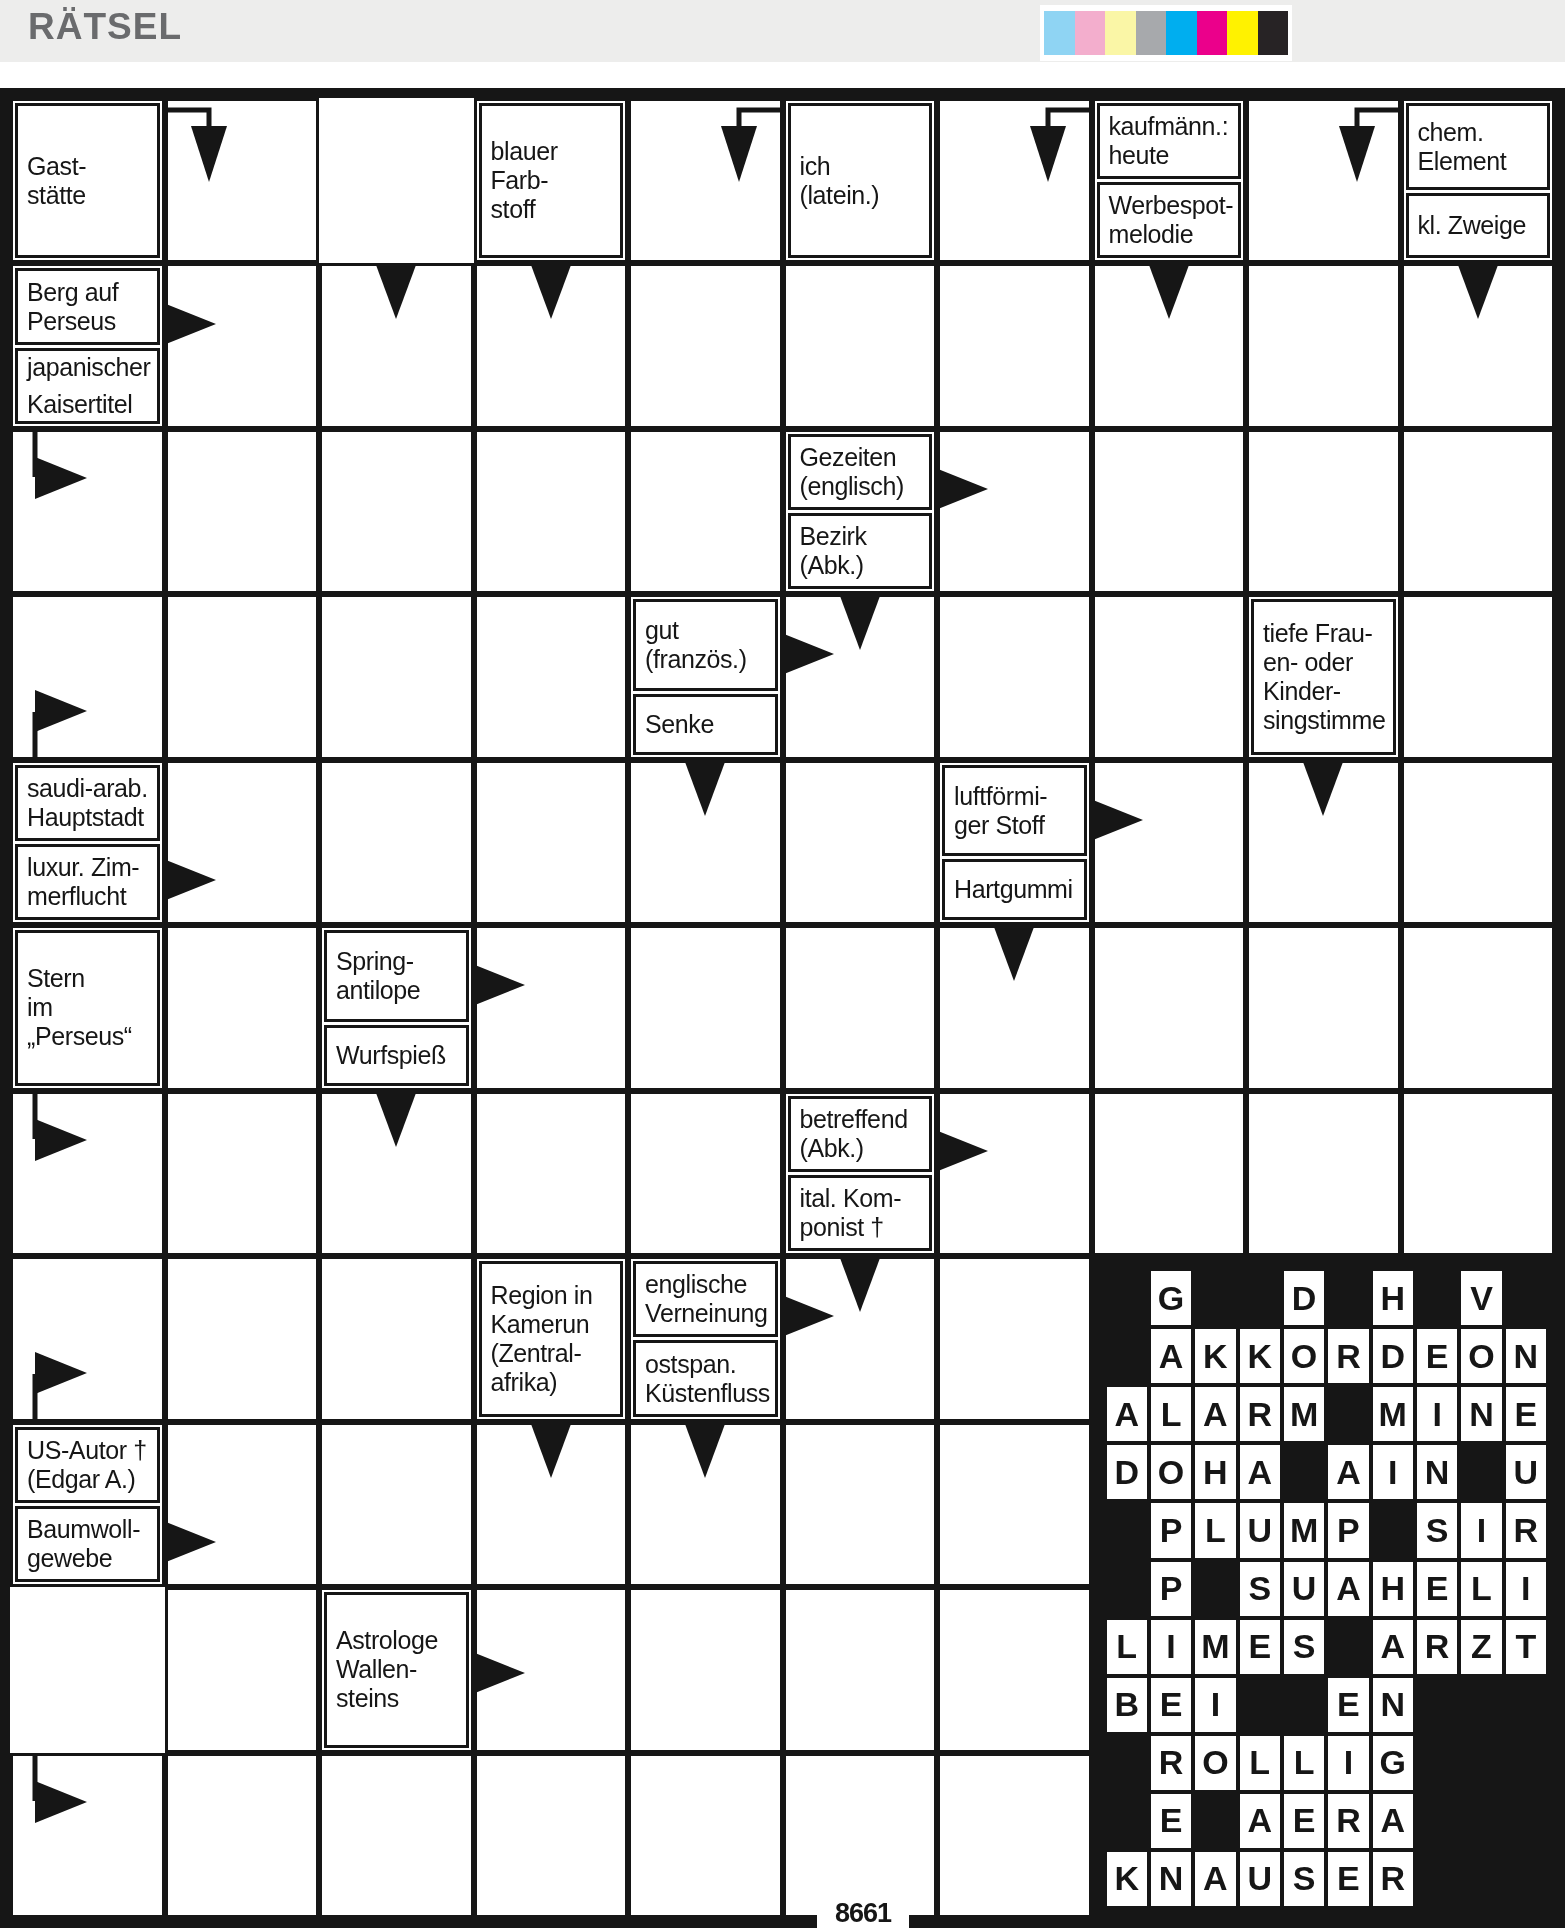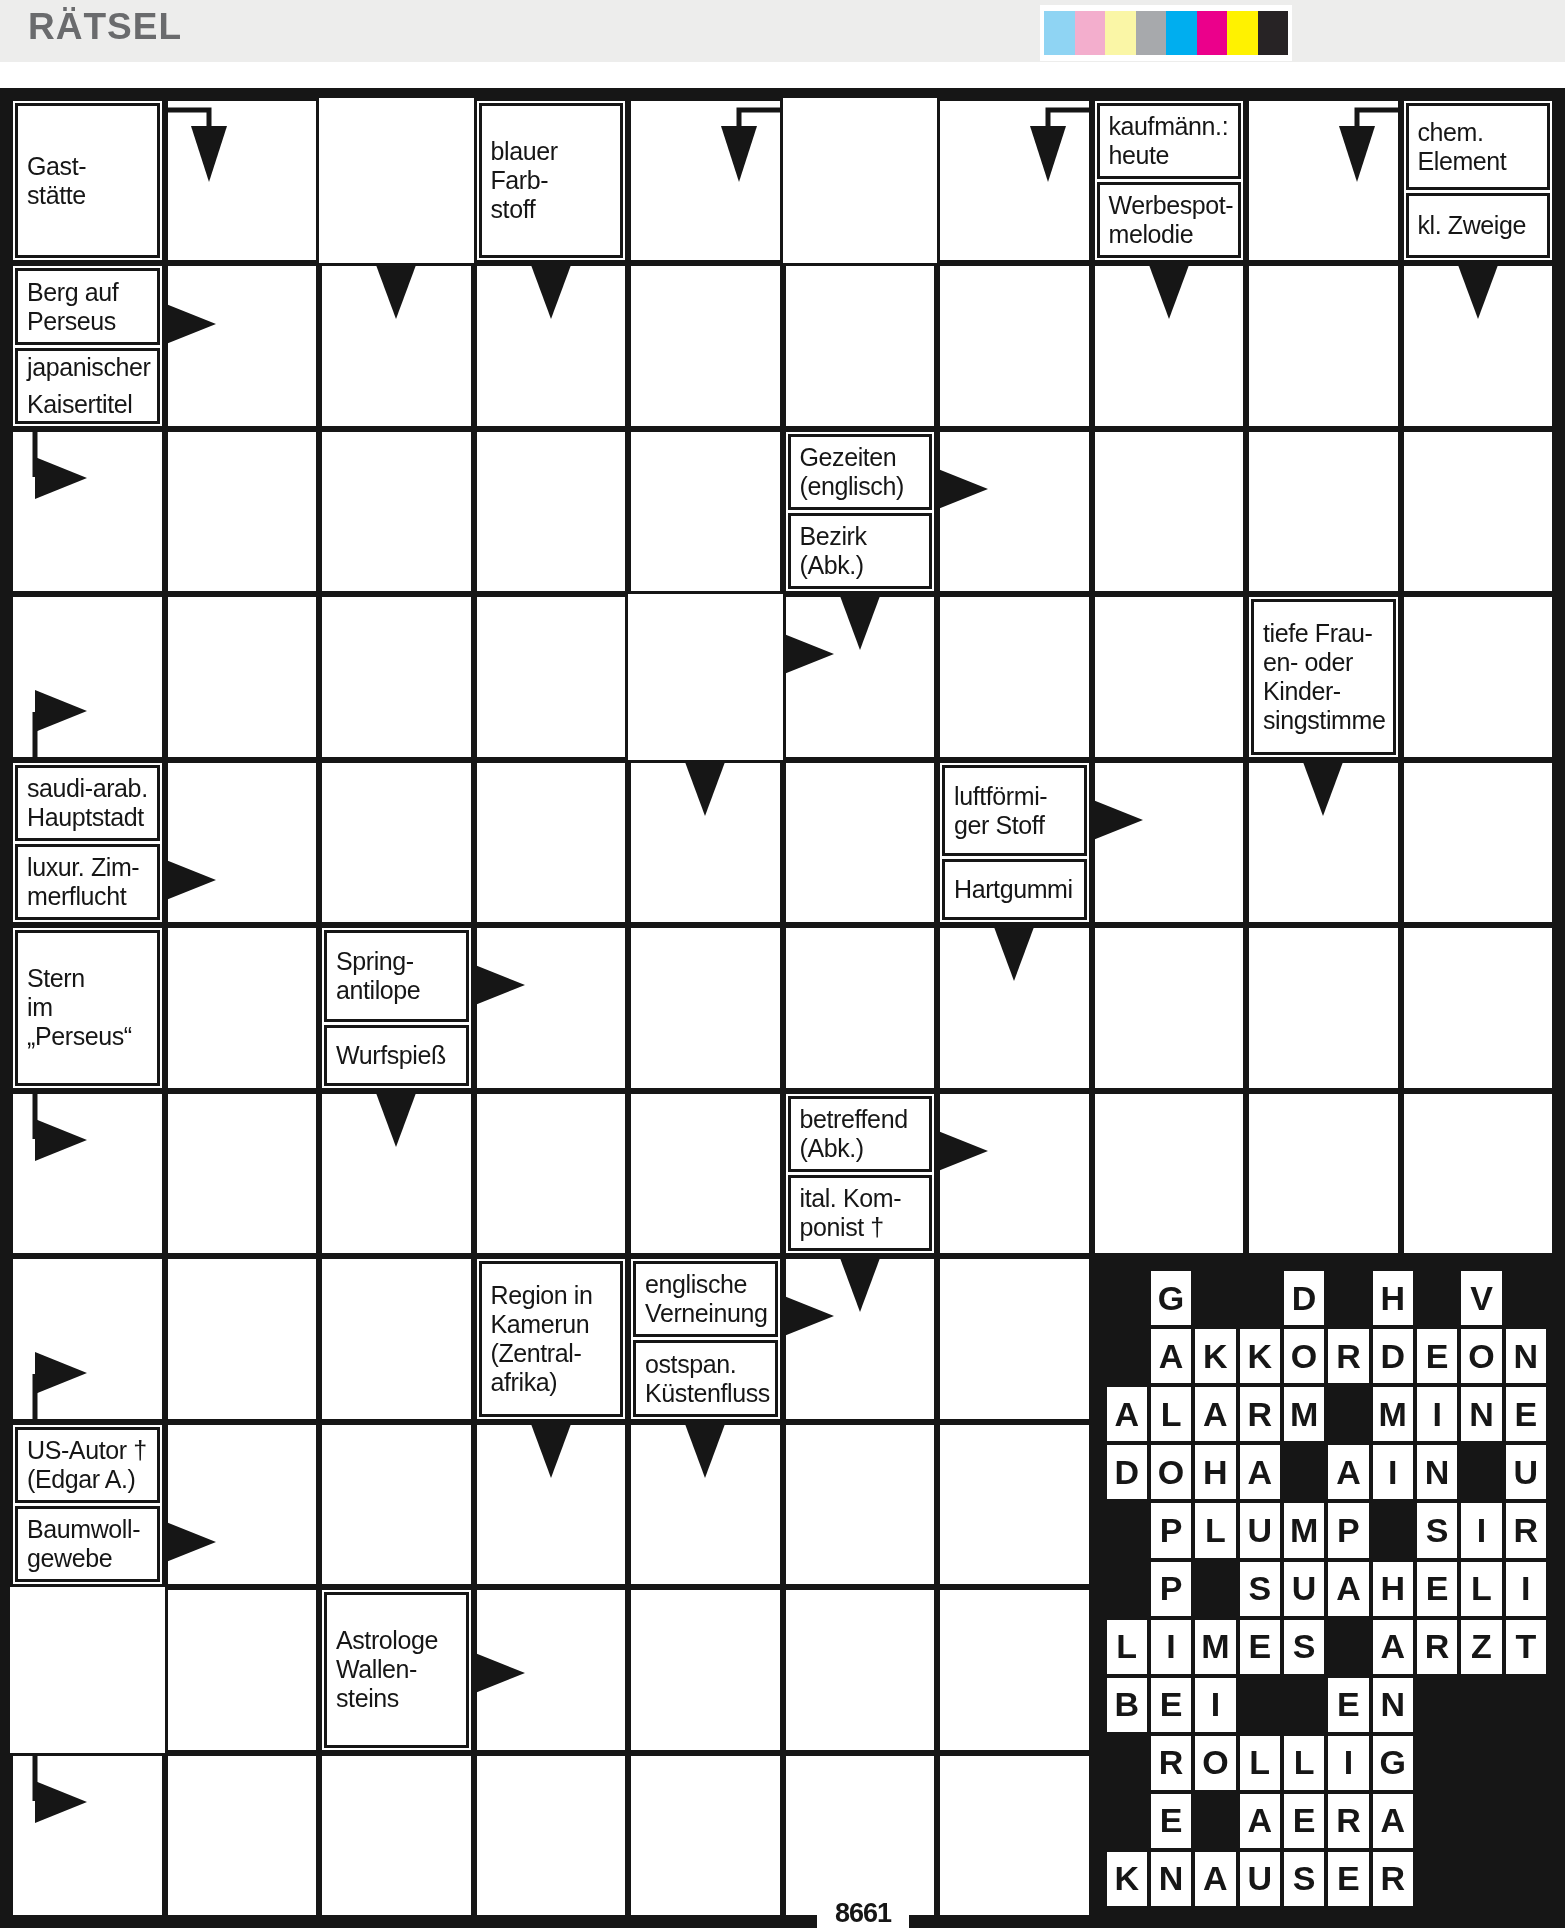--- a/index.html
+++ b/index.html
@@ -106,20 +106,28 @@
           </div>
         </div>
         <div class="cell" style="grid-area: 1 / 5;">
           <span class="arr a-bdr">
             <svg width="80" height="86">
               <path d="M80,10 H38 V28" fill="none" stroke="#161616" stroke-width="5"></path>
               <polygon points="20,26 56,26 38,82" fill="#161616"></polygon>
             </svg>
           </span>
         </div>
+        <div class="cell" style="grid-area: 1 / 6;">
+          <div class="clue-box">
+            <div class="clue-half" style="flex-grow: 1; flex-basis: 0px;">
+              <div class="clue-line">ich</div>
+              <div class="clue-line">(latein.)</div>
+            </div>
+          </div>
+        </div>
         <div class="cell" style="grid-area: 1 / 7;">
           <span class="arr a-bdr">
             <svg width="80" height="86">
               <path d="M80,10 H38 V28" fill="none" stroke="#161616" stroke-width="5"></path>
               <polygon points="20,26 56,26 38,82" fill="#161616"></polygon>
             </svg>
           </span>
         </div>
         <div class="cell" style="grid-area: 1 / 8;">
           <div class="clue-box">
@@ -241,20 +249,31 @@
           <span class="arr a-fbot">
             <svg width="72" height="78">
               <path d="M14,78 V32" fill="none" stroke="#161616" stroke-width="5"></path>
               <polygon points="14,10 14,52 66,31" fill="#161616"></polygon>
             </svg>
           </span>
         </div>
         <div class="cell" style="grid-area: 4 / 2;"></div>
         <div class="cell" style="grid-area: 4 / 3;"></div>
         <div class="cell" style="grid-area: 4 / 4;"></div>
+        <div class="cell" style="grid-area: 4 / 5;">
+          <div class="clue-box">
+            <div class="clue-half" style="flex-grow: 1.6; flex-basis: 0px;">
+              <div class="clue-line">gut</div>
+              <div class="clue-line">(französ.)</div>
+            </div>
+            <div class="clue-half" style="flex-grow: 1; flex-basis: 0px;">
+              <div class="clue-line">Senke</div>
+            </div>
+          </div>
+        </div>
         <div class="cell" style="grid-area: 4 / 6;">
           <span class="arr a-rup">
             <svg width="52" height="44">
               <polygon points="0,2 0,42 50,22" fill="#161616"></polygon>
             </svg>
           </span>
           <span class="arr a-dtop">
             <svg width="44" height="56">
               <polygon points="2,0 42,0 22,54" fill="#161616"></polygon>
             </svg>

